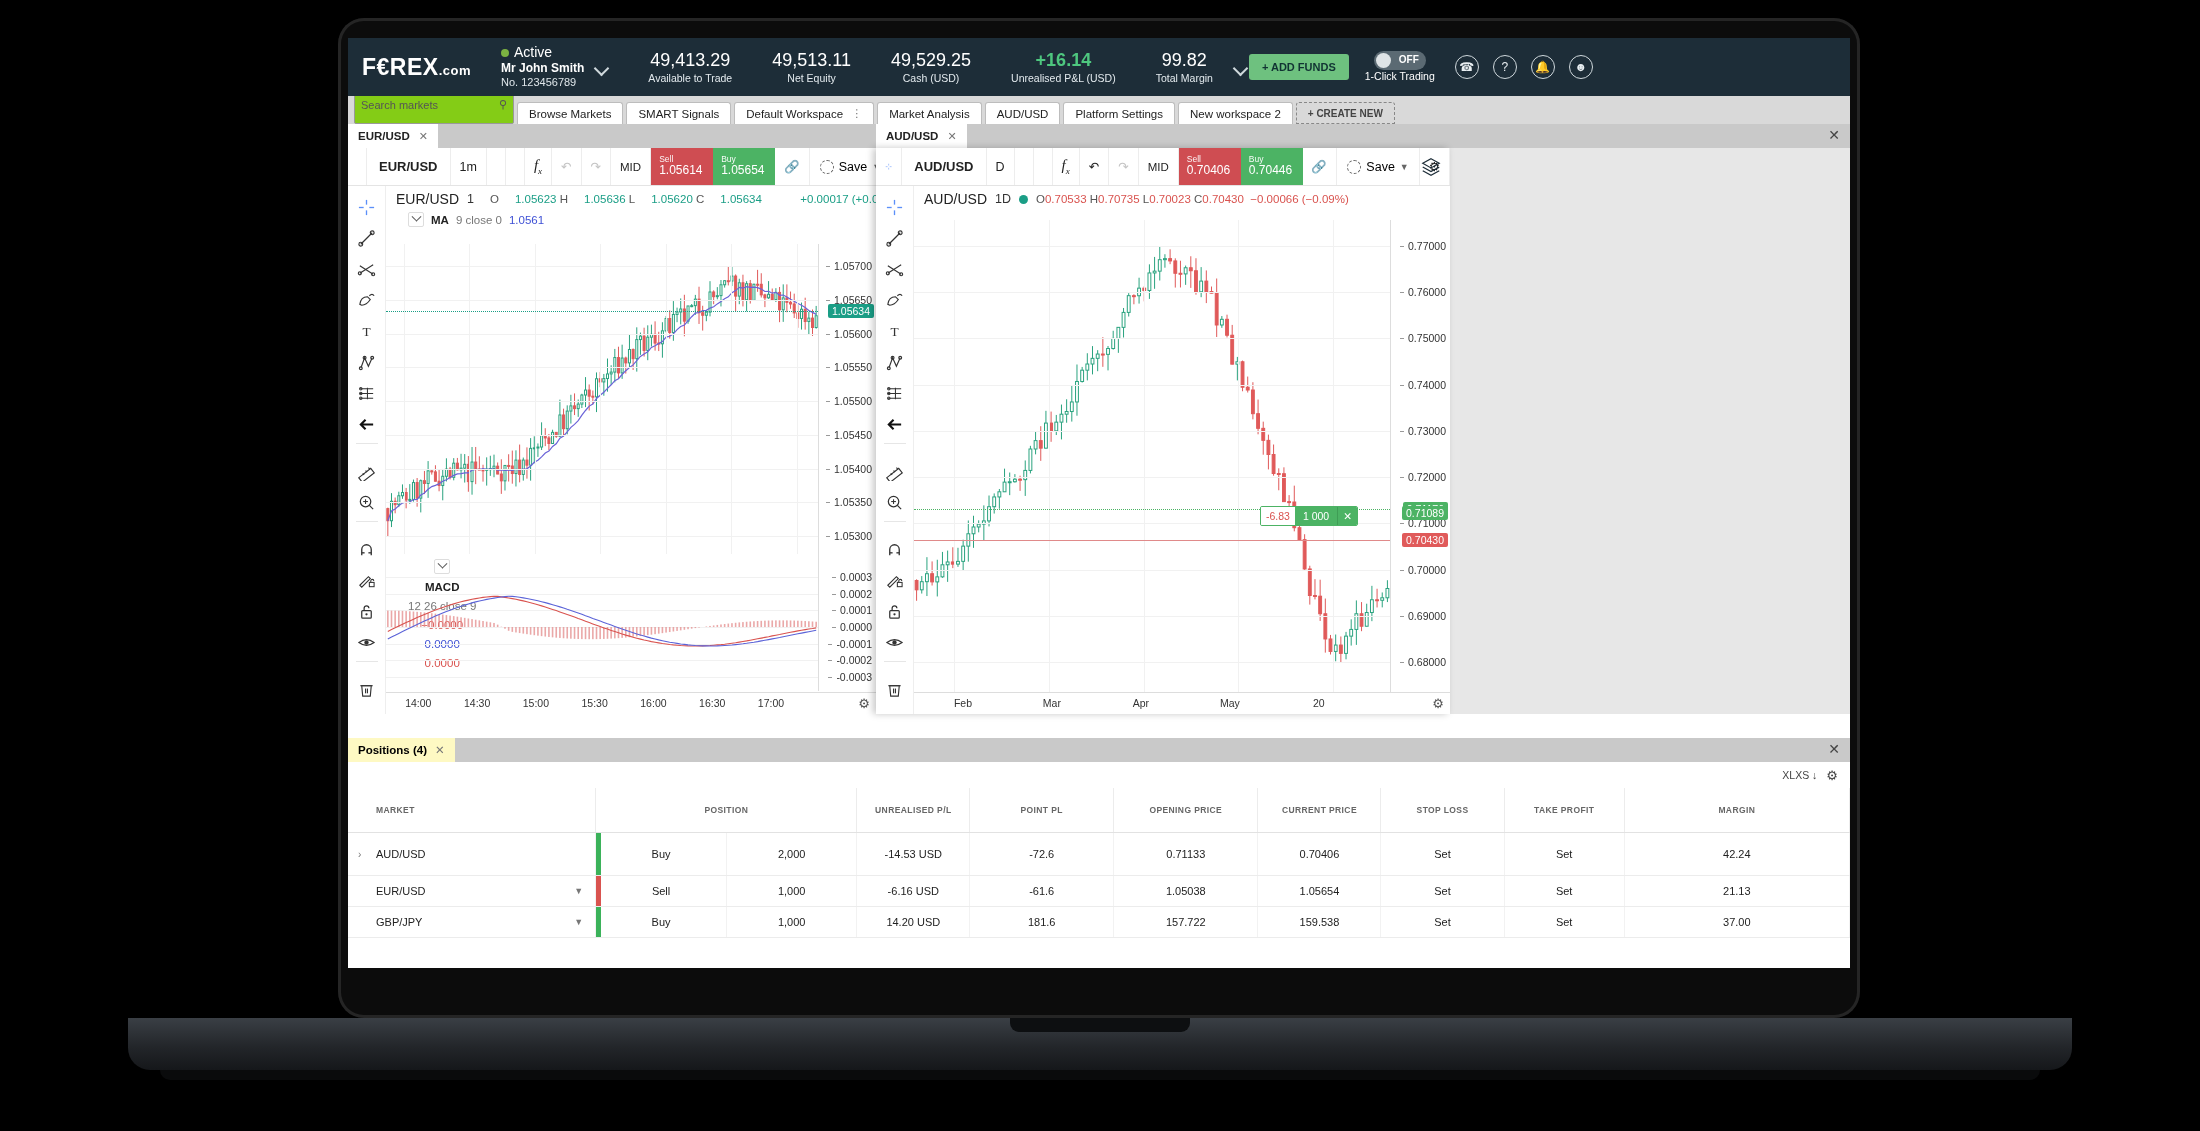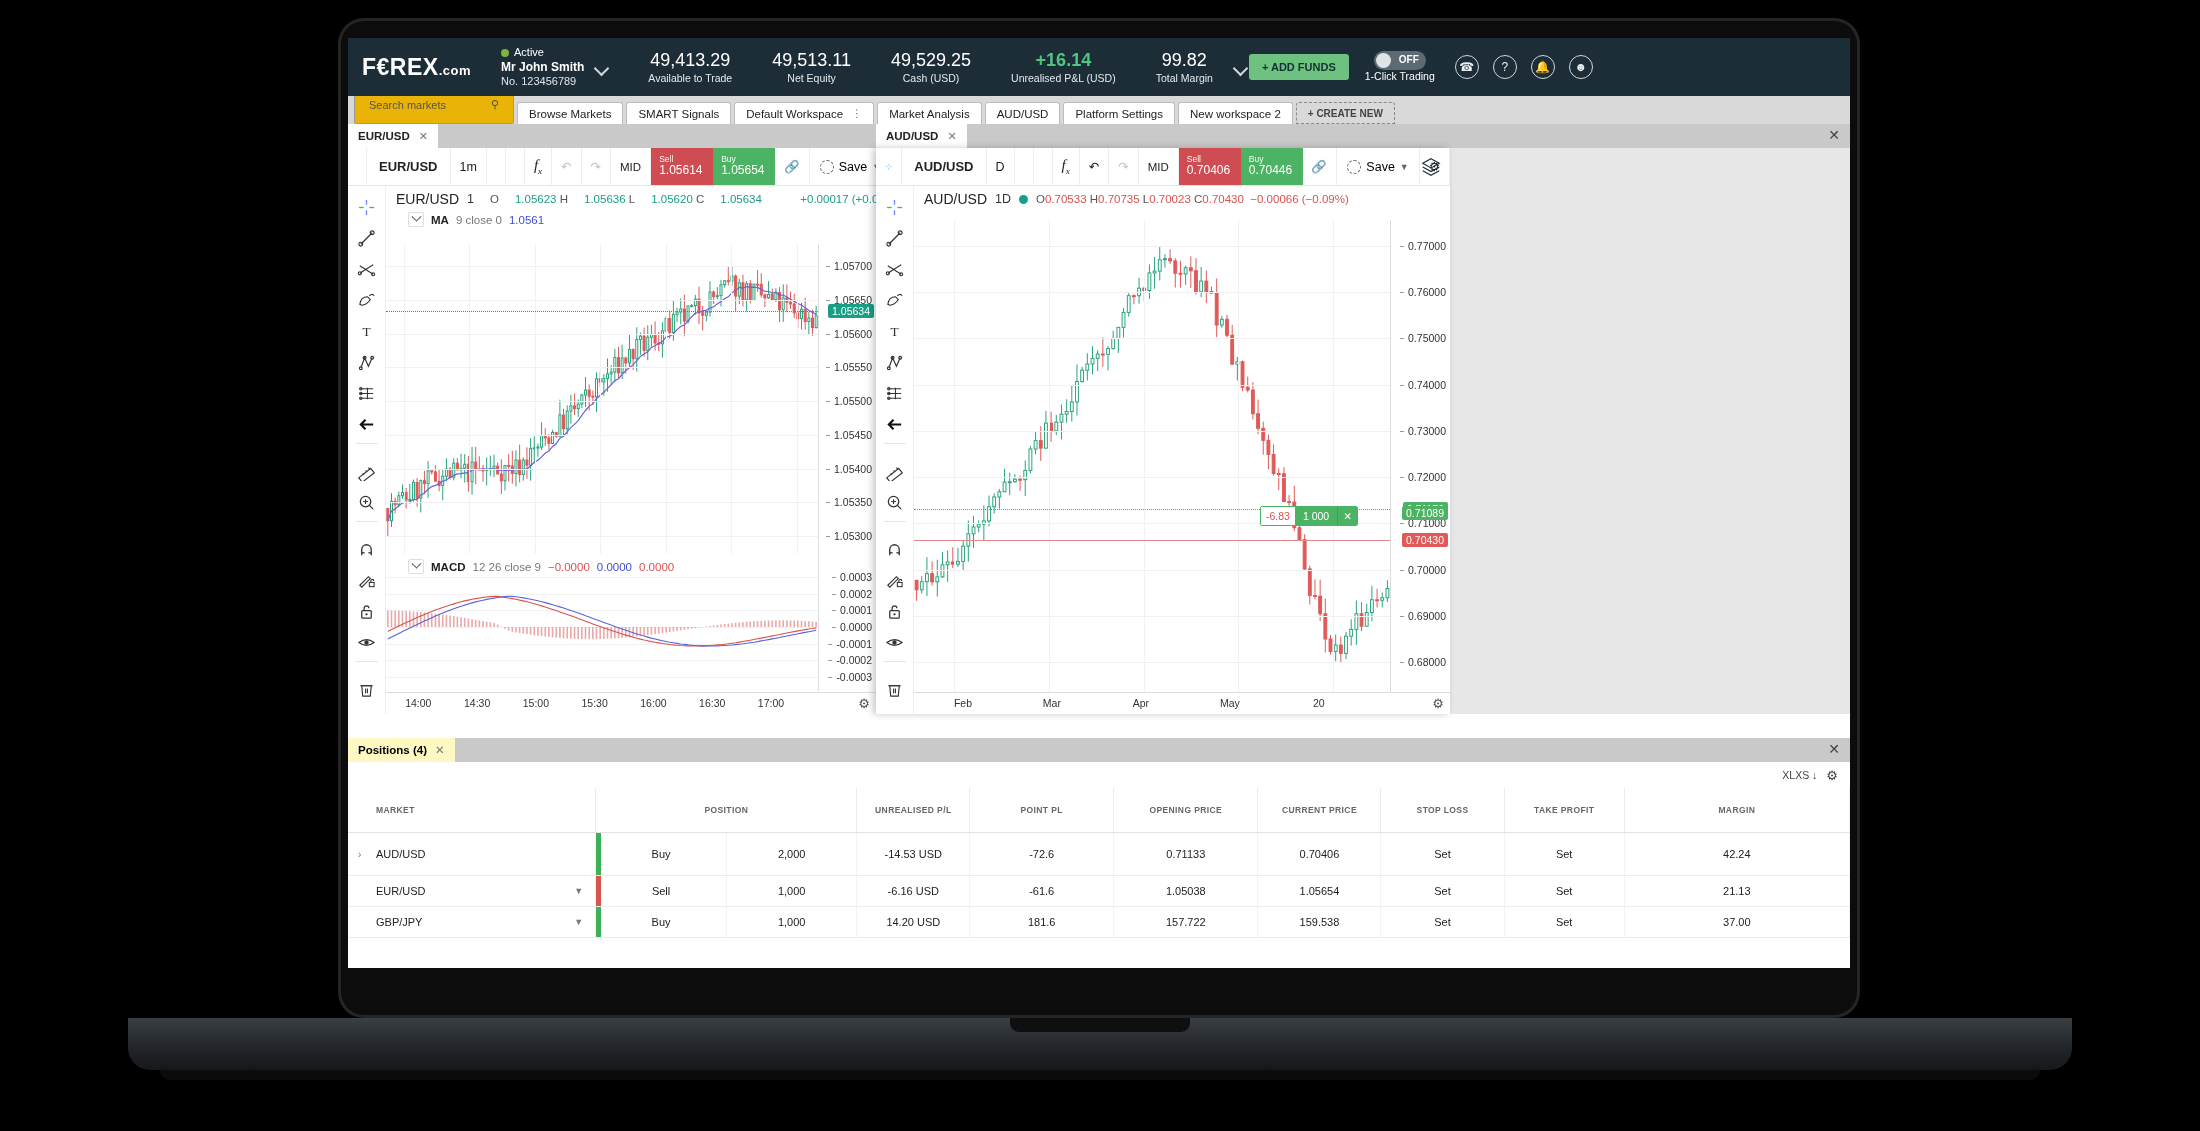--- a/index.html
+++ b/index.html
@@ -38,21 +38,21 @@
   
   .topbar {
     position:relative; height:58px; background:#1d2d38; color:#fff;
     display:flex; align-items:center; padding:0 14px;
   }
   .logo { font-size:23px; font-weight:bold; letter-spacing:.5px; margin-right:30px; white-space:nowrap; }
   .logo .dotcom { font-size:13px; font-weight:bold; }
   .logo .euro { display:inline-block; position:relative; }
 
   .acct { display:flex; flex-direction:column; justify-content:center; line-height:1.25; margin-right:10px; }
-  .acct-status { font-size:11px; display:flex; align-items:center; gap:5px; }
+  .acct-status { font-size:14px; display:flex; align-items:center; gap:5px; }
   .dot-green { width:8px;height:8px;border-radius:50%;background:#7cb342; display:inline-block;}
   .acct-name { font-size:12px; font-weight:bold; }
   .acct-no { font-size:11px; color:#dfe6ea; }
   .chev { width:16px;height:16px; position:relative; cursor:pointer; }
   .chev:before {
     content:""; position:absolute; left:2px; top:4px; width:9px;height:9px;
     border-right:2px solid #cfd8dc; border-bottom:2px solid #cfd8dc; transform:rotate(45deg);
   }
   .stat { text-align:center; padding:0 20px; line-height:1.2; }
   .stat-v { font-size:18px; font-weight:400; }
@@ -69,22 +69,22 @@
   .toggle .knob { position:absolute;left:2px;top:2px;width:15px;height:15px;border-radius:50%;background:#dfe4e6; }
   .toggle .txt { position:absolute;right:7px;top:2px;font-size:10px;font-weight:bold;color:#fff;padding-left:46px; }
   .oneclick-l { font-size:10.5px; }
   .hicons { display:flex; gap:14px; margin-left:20px; }
   .hicon { width:24px;height:24px;border:1.6px solid #cfd8dc;border-radius:50%;
            display:flex;align-items:center;justify-content:center;font-size:12px;color:#e8eef1;cursor:pointer;}
 
   
   .wsbar { height:28px; background:#d9d9d9; display:flex; align-items:flex-end; padding-left:6px; gap:3px; }
   .searchbox {
-    width:160px;height:39px;background:#eab308;border:1px solid #999;border-radius:2px;
-    display:flex;align-items:center;padding:0 14px;font-size:11px;color:#555;justify-content:space-between;
+    width:160px;height:39px;background:#84cc16;border:1px solid #999;border-radius:2px;
+    display:flex;align-items:center;padding:0 6px;font-size:11px;color:#555;justify-content:space-between;
   }
   .wstab {
     height:22px;background:#fff;border:1px solid #bdbdbd;border-bottom:none;border-radius:3px 3px 0 0;
     padding:0 11px;display:flex;align-items:center;font-size:11.5px;color:#222;white-space:nowrap;cursor:pointer;gap:8px;
   }
   .wstab .kebab { font-size:11px;color:#777;letter-spacing:0; }
   .wstab.create { background:transparent;border:1px dashed #888;font-size:10px;color:#444;font-weight:bold; }
 
   
   .panelbar { height:24px; background:#c9c9c9; position:relative; }
@@ -760,21 +760,21 @@
               <div class="ytick" style="top: 123.25px;">1.05550</div>
               <div class="ytick" style="top: 157px;">1.05500</div>
               <div class="ytick" style="top: 190.75px;">1.05450</div>
               <div class="ytick" style="top: 224.5px;">1.05400</div>
               <div class="ytick" style="top: 258.25px;">1.05350</div>
               <div class="ytick" style="top: 292px;">1.05300</div>
               <div class="ybadge" style="top: 66.55px; background: rgb(26, 158, 134);">1.05634</div>
             </div>
         </div>
 
-        <div class="indrow" style="margin-left:38px;position:absolute;top:408px;">
+        <div class="indrow" style="margin-left:38px;position:absolute;top:408px;flex-direction:column;">
           <span class="caret-box"></span>
           <span class="ind-name">MACD</span>
           <span class="ind-par">12 26 close 9</span>
           <span style="color:#d9534f">−0.0000</span>
           <span style="color:#3f51d5">0.0000</span>
           <span style="color:#d9534f">0.0000</span>
         </div>
         <div class="plot" id="plot-macd" style="top:405px;height:138px;">
           <div class="grid-h" style="top: 24px; right: 58px;"></div>
             <div class="grid-h" style="top: 40.6667px; right: 58px;"></div>

